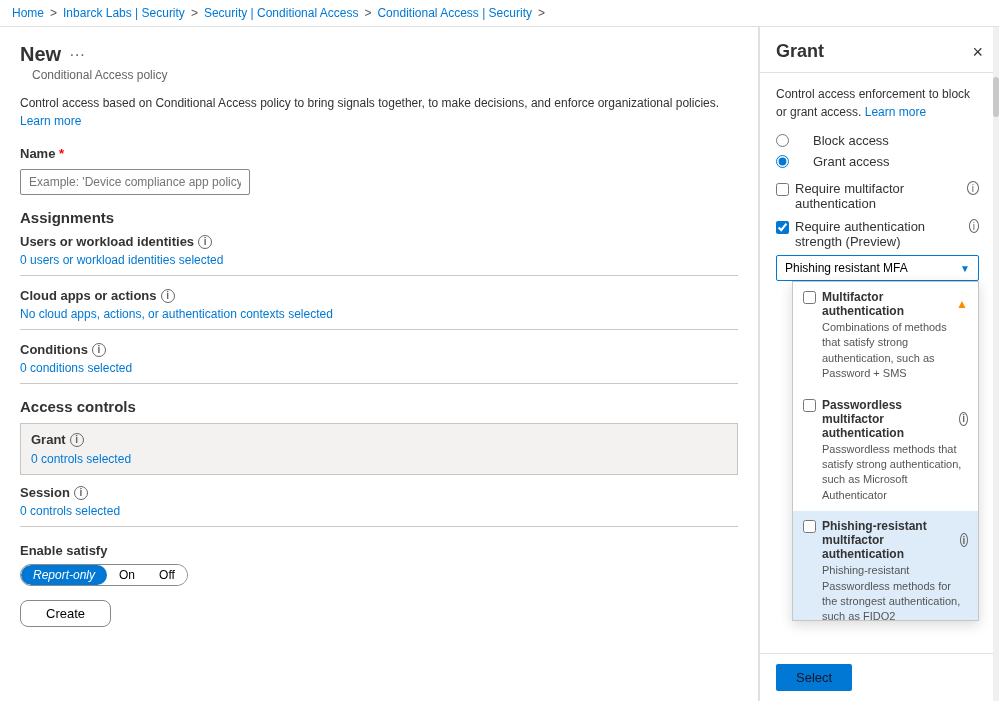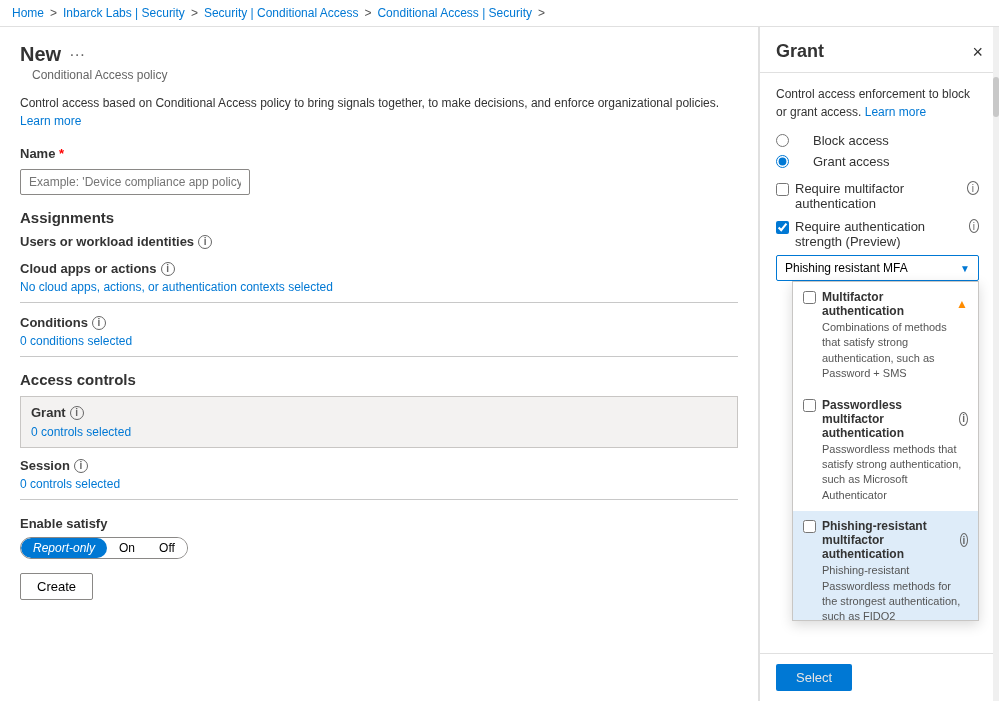--- a/index.html
+++ b/index.html
@@ -61,22 +61,22 @@
     .grant-box-label { font-size: 13px; font-weight: 600; display: flex; align-items: center; gap: 4px; margin-bottom: 4px; }
     .grant-link { color: #0078d4; text-decoration: none; font-size: 12px; }
 
     .session-row { margin-bottom: 12px; }
     .session-label { font-size: 13px; font-weight: 600; display: flex; align-items: center; gap: 4px; margin-bottom: 4px; }
     .session-link { color: #0078d4; text-decoration: none; font-size: 12px; border-bottom: 1px solid #c8c8c8; padding-bottom: 8px; display: block; }
 
     .enable-policy-label { font-size: 13px; font-weight: 600; margin: 16px 0 6px 0; }
 
     .create-btn {
-      margin-top: 14px; padding: 5px 16px; background: #fff; border: 1px solid #8a8886;
-      font-size: 13px; cursor: pointer; border-radius: 2px;
+      margin-top: 14px; padding: 5px 25px; background: #fff; border: 1px solid #8a8886;
+      font-size: 13px; cursor: pointer; border-radius: 8px;
     }
 
     
     .right-pane {
       width: 240px; background: #fff; border-left: 1px solid #e0e0e0;
       display: flex; flex-direction: column; flex-shrink: 0; overflow: hidden;
       position: relative;
     }
 
     .panel-header {
@@ -130,21 +130,21 @@
 
     .warning-triangle { color: #ff8c00; font-size: 12px; }
 
     .dropdown-item-row { display: flex; align-items: flex-start; gap: 6px; }
     .dropdown-item-checkbox { margin-top: 1px; flex-shrink: 0; }
 
     .panel-footer {
       padding: 10px 16px; border-top: 1px solid #e0e0e0; flex-shrink: 0;
     }
     .select-btn {
-      background: #0078d4; color: #e5e5e5; border: none; padding: 6px 20px;
+      background: #0078d4; color: #0f172a; border: none; padding: 6px 20px;
       font-size: 13px; cursor: pointer; border-radius: 2px;
     }
 
     .conditions-row { margin-bottom: 12px; }
     .conditions-label { font-size: 13px; font-weight: 600; display: flex; align-items: center; gap: 4px; margin-bottom: 4px; }
     .conditions-link { color: #0078d4; text-decoration: none; font-size: 12px; border-bottom: 1px solid #c8c8c8; padding-bottom: 8px; display: block; }
 
     .toggle-pill {
       display: inline-flex; border-radius: 12px; overflow: hidden; border: 1px solid #8a8886;
     }
@@ -187,20 +187,21 @@
     </div>
     <input class="text-input" type="text" placeholder="Example: 'Device compliance app policy'" style="">
 
     <div class="assignments-label">Assignments</div>
 
     <div class="assignment-row">
       <div class="assignment-row-label">
         <span>Users or workload identities</span>
         <span class="info-icon">i</span>
       </div>
+      <a class="assignment-link">0 users or workload identities selected</a>
     </div>
 
     <div class="assignment-row">
       <div class="assignment-row-label">
         <span>Cloud apps or actions</span>
         <span class="info-icon">i</span>
       </div>
       <a class="assignment-link">No cloud apps, actions, or authentication contexts selected</a>
     </div>
 

